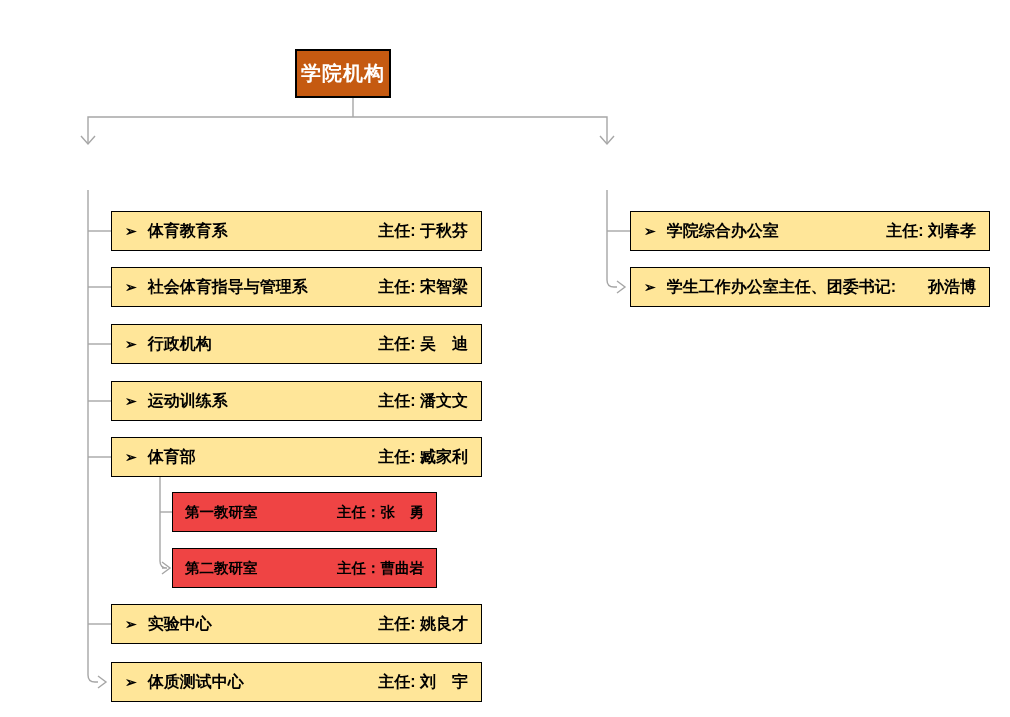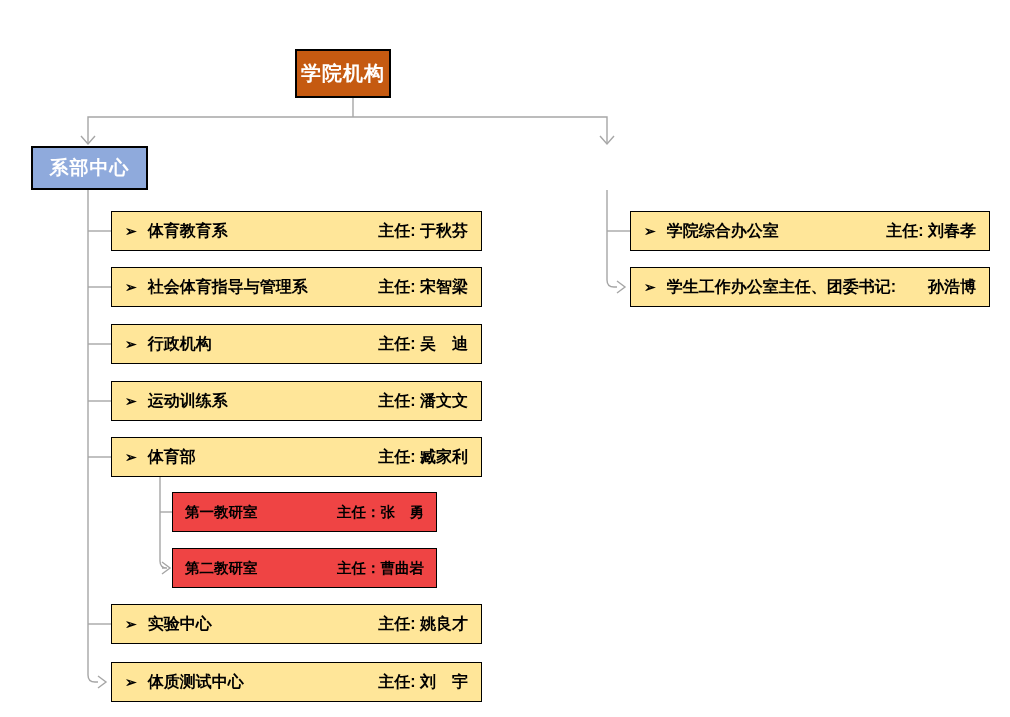--- a/index.html
+++ b/index.html
@@ -111,23 +111,20 @@
 
     <path d="M607 190 L607 280 Q607 287 614 287 L617 287"></path>
     <path d="M617 281 L625 287 L617 293"></path>
     <path d="M607 231 L630 231"></path>
   </svg>
 
   <div class="node node-root">
     <span>学院机构</span>
   </div>
 
-  <div class="node node-branch node-branch-left">
-    <span>系部中心</span>
-  </div>
 
   <div class="node node-dept dept-l" style="top:211px">
     <span class="left-group">
       <span class="bullet">➢</span>
       <span>体育教育系</span>
     </span>
     <span>主任: 于秋芬</span>
   </div>
   <div class="node node-dept dept-l" style="top:267px">
     <span class="left-group">

